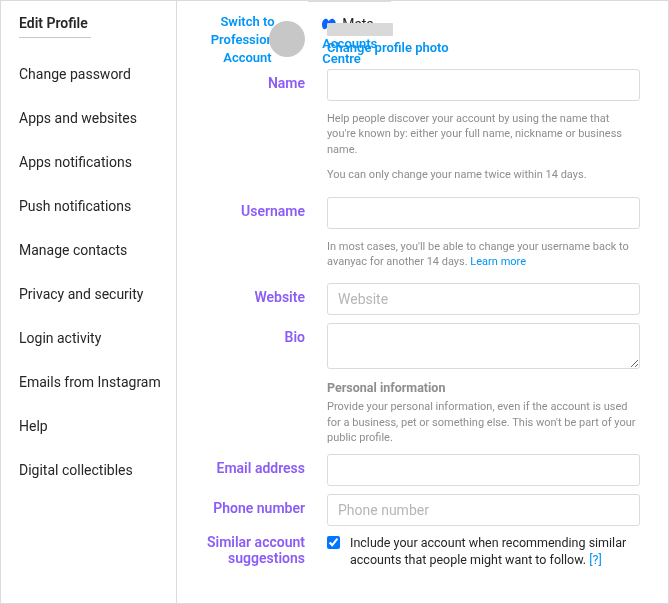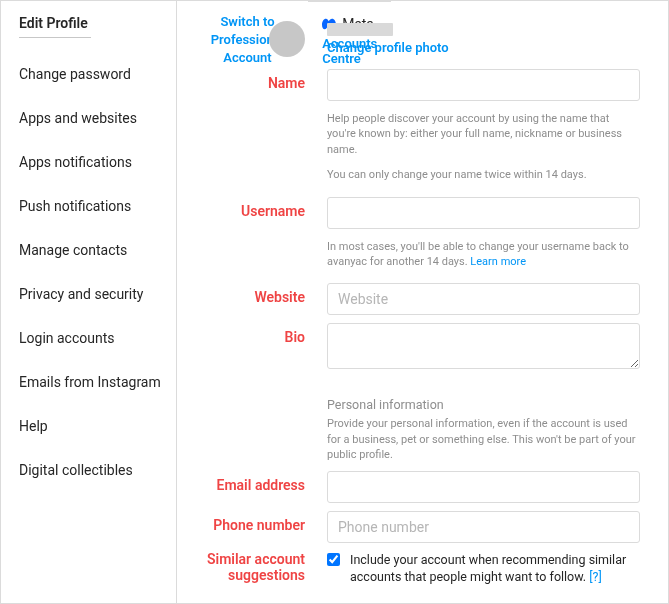--- a/index.html
+++ b/index.html
@@ -80,21 +80,21 @@
     display: flex;
     margin-bottom: 8px;
   }
   .row .label {
     width: 130px;
     text-align: right;
     padding-right: 22px;
     padding-top: 6px;
     font-weight: 600;
     font-size: 14px;
-    color: #ef4444;
+    color: #8b5cf6;
   }
   .row .field {
     flex: 1;
   }
   .field input[type="text"], .field textarea {
     width: 100%;
     border: 1px solid #dbdbdb;
     border-radius: 3px;
     padding: 7px 10px;
     font-size: 14px;
@@ -108,22 +108,21 @@
     color: #8e8e8e;
     font-size: 11px;
     line-height: 1.4;
     margin-top: 10px;
   }
   .help + .help { margin-top: 10px; }
   .help .link { color: #0095f6; cursor: pointer; }
   .section-heading {
     color: #8e8e8e;
     font-size: 12.5px;
-    font-weight: 400;
-    margin-top: 17px;
+    font-weight: 700;
   }
   .avatar-row { display:flex; align-items:center; margin-bottom:12px; }
   .avatar-row .label { padding-top:0; }
   .avatar {
     width: 36px; height: 36px; border-radius: 50%;
     background: #c7c7c7;
     margin-left: 0;
   }
   .avatar-block { flex:1; display:flex; flex-direction:column; gap:4px; }
   .username-placeholder {
@@ -152,21 +151,21 @@
       <div class="side-item active">
         <span>Edit Profile</span>
         <span class="underline"></span>
       </div>
       <div class="side-item"><span>Change password</span></div>
       <div class="side-item"><span>Apps and websites</span></div>
       <div class="side-item"><span>Apps notifications</span></div>
       <div class="side-item"><span>Push notifications</span></div>
       <div class="side-item"><span>Manage contacts</span></div>
       <div class="side-item"><span>Privacy and security</span></div>
-      <div class="side-item"><span>Login accounts</span></div>
+      <div class="side-item"><span>Login activity</span></div>
       <div class="side-item"><span>Emails from Instagram</span></div>
       <div class="side-item"><span>Help</span></div>
       <div class="side-item"><span>Digital collectibles</span></div>
     </div>
     <div class="switch-link">Switch to Professional Account</div>
 
     <div class="meta-block">
       <div class="meta-logo">
         <svg width="16" height="12" viewBox="0 0 24 16">
             <path d="M6 0C2.5 0 0 4 0 9c0 4 1.5 7 4 7 2 0 3.5-2 5.5-6l1-2 1 2c2 4 3.5 6 5.5 6 2.5 0 4-3 4-7 0-5-2.5-9-6-9-2 0-3.5 1.5-5 4C9 1.5 8 0 6 0z" fill="#0866ff"></path>

